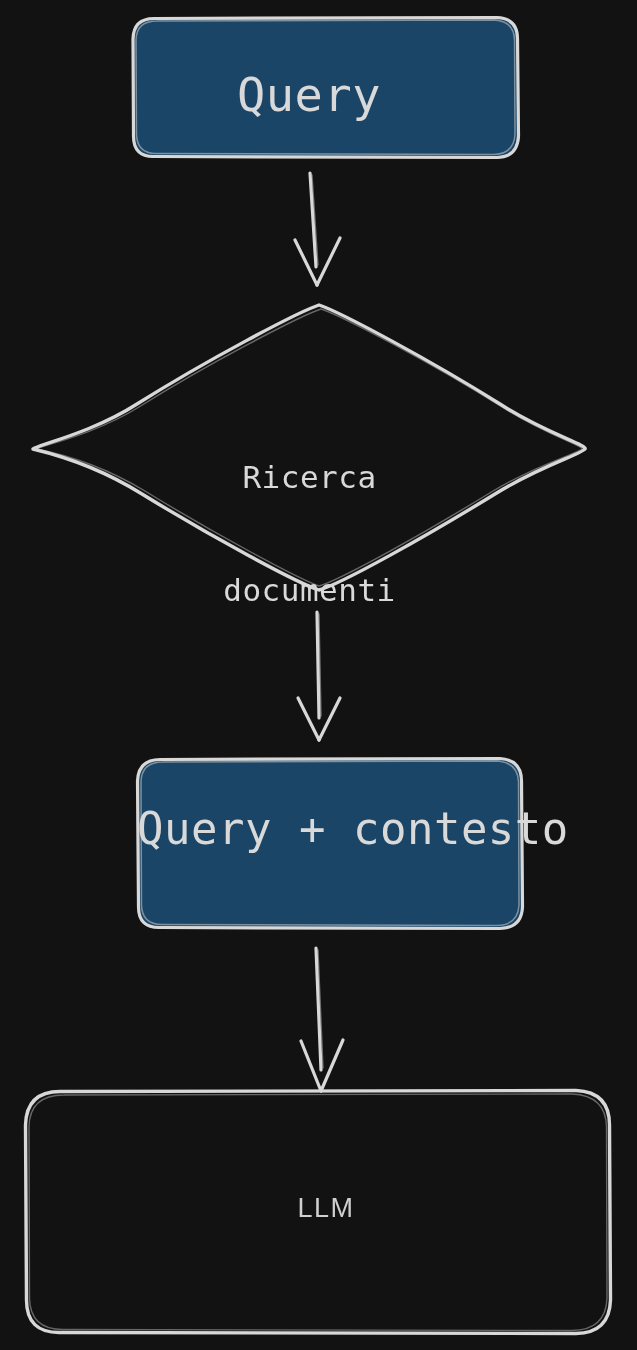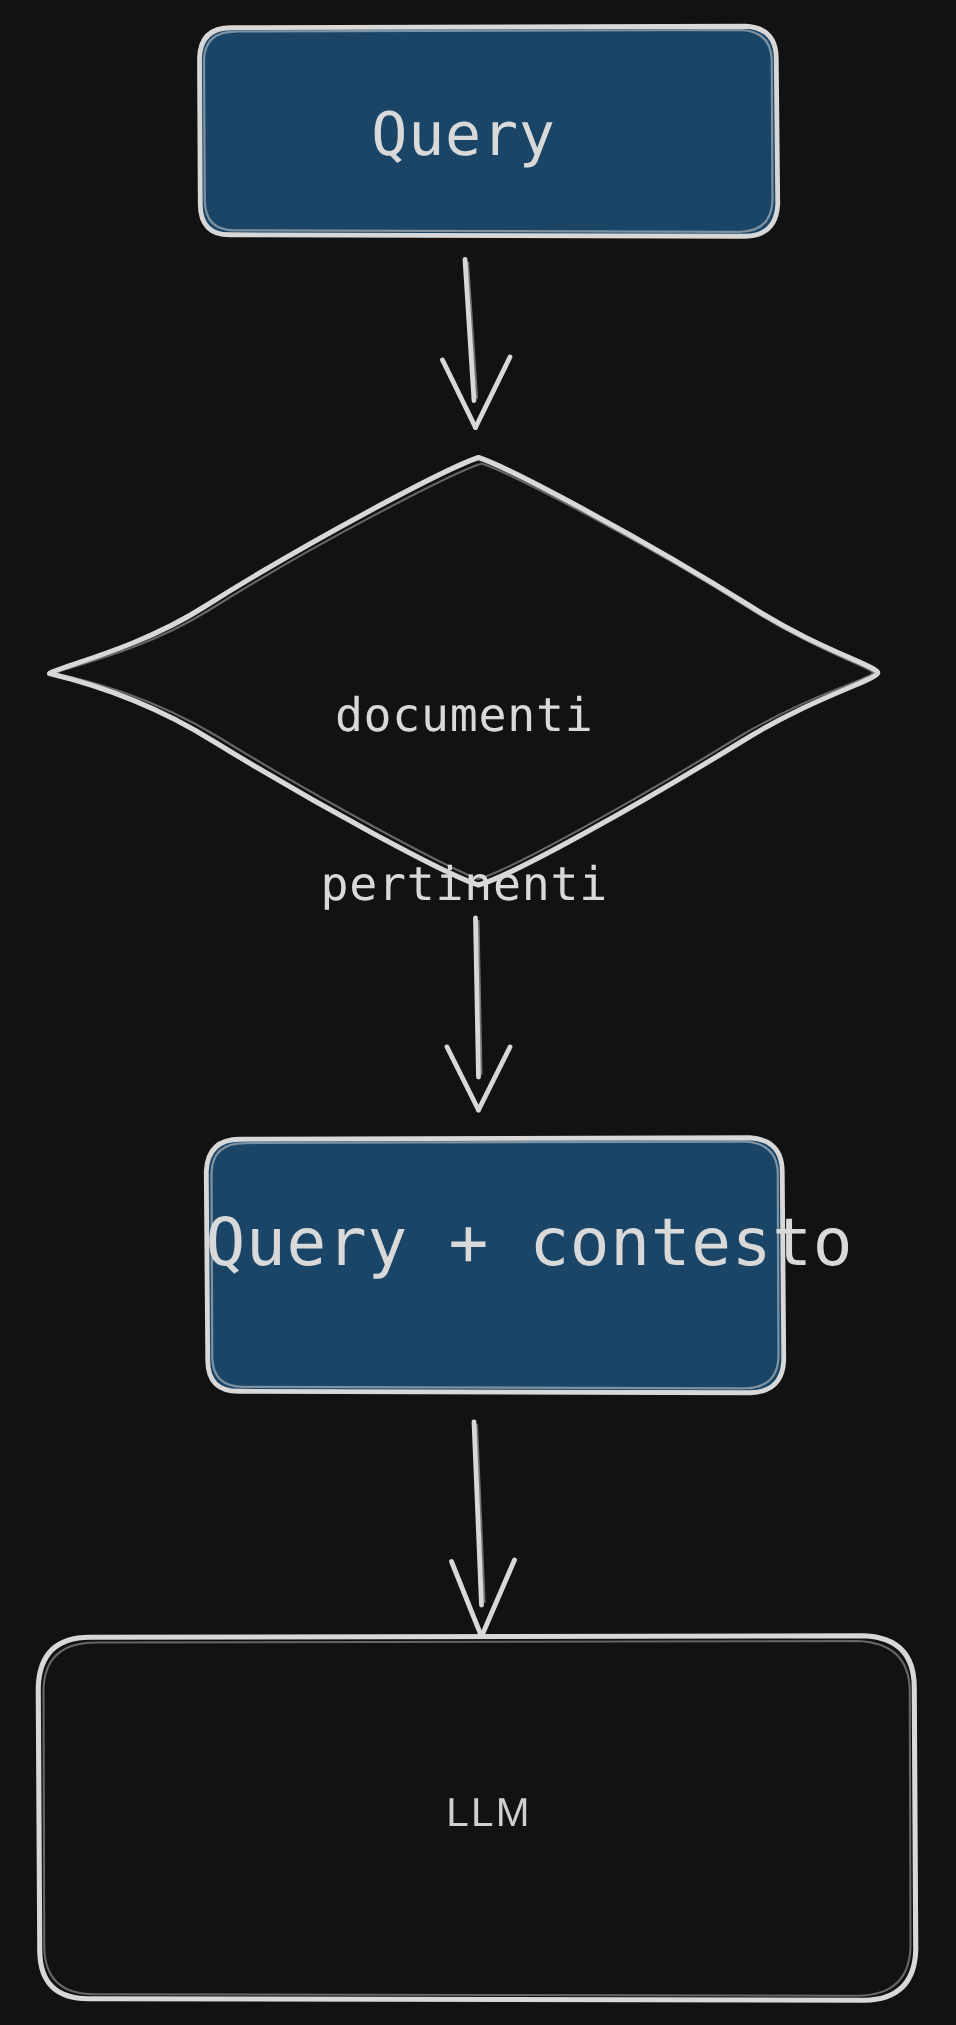--- a/index.html
+++ b/index.html
@@ -35,21 +35,21 @@
     font-family: "DejaVu Sans Mono", monospace;
     white-space: pre;
     pointer-events: none;
     line-height: 1.18;
   }
   
   #label-query {
     left: 133px;
     top: 67px;
     width: 308px;
-    font-size: 40px;
+    font-size: 47px;
     letter-spacing: 0.5px;
     padding-left: 22px;
   }
   
   #label-decision {
     left: 33px;
     top: 383px;
     width: 553px;
     font-size: 31px;
     letter-spacing: 0.5px;
@@ -141,22 +141,22 @@
 
     <g>
       <path d="M60,1091.5 L576,1090.5 Q609.5,1092 609.5,1125 L610.5,1300 Q609.5,1333 576,1333.5 L60,1332.5 Q26.5,1333 26.5,1300 L25.5,1125 Q26.5,1091.5 60,1091.5 Z" fill="none" stroke="#d8d8d8" stroke-width="3.4" stroke-linecap="round" stroke-linejoin="round"></path>
       <path d="M64,1095 L572,1094 Q606,1095.5 606.5,1127 L607,1298 Q606,1330 572,1330.5 L64,1329.5 Q30,1330 29.5,1298 L29,1127 Q29.5,1095 64,1095" fill="none" stroke="#cfcfcf" stroke-width="1.4" stroke-linecap="round" stroke-linejoin="round" opacity="0.45"></path>
     </g>
   </svg>
 
   <div class="node-label" id="label-query">Query</div>
 
   <div class="node-label" id="label-decision">
+    <div>Ricerca</div>
     <div>documenti</div>
-    <div>pertinenti</div>
   </div>
 
   <div class="node-label" id="label-context">Query + contesto</div>
 
   <div class="node-label" id="label-llm">LLM</div>
 
   <div class="hit-area" style="left:133px; top:17px; width:385px; height:141px;"></div>
   <div class="hit-area" style="left:33px; top:305px; width:552px; height:285px;"></div>
   <div class="hit-area" style="left:137px; top:758px; width:385px; height:172px;"></div>
   <div class="hit-area" style="left:25px; top:1090px; width:585px; height:244px;"></div>

